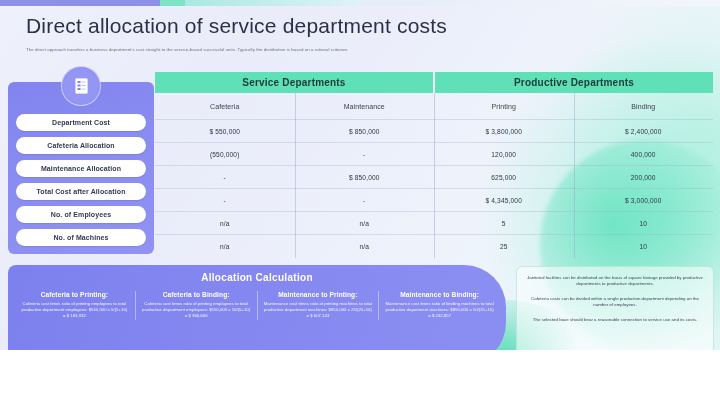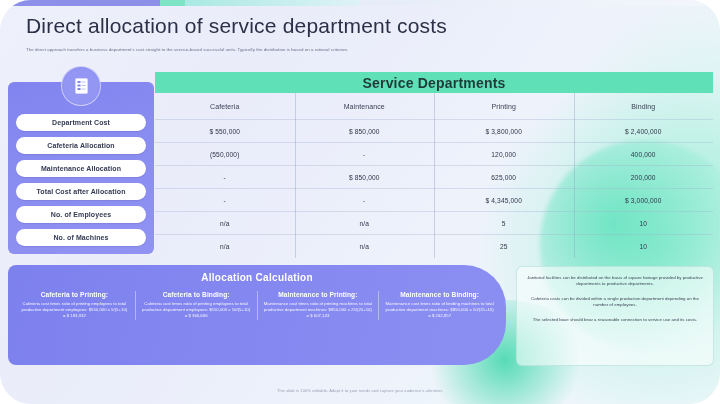--- a/index.html
+++ b/index.html
@@ -3,27 +3,26 @@
 <meta charset="utf-8">
 <style>
   * { box-sizing: border-box; margin: 0; padding: 0; }
   html, body {
     width: 720px; height: 404px;
     font-family: "Liberation Sans", sans-serif;
     overflow: hidden;
   }
   #slide {
     position: relative;
-    width: 720px; height: 404px;
+    width: 720px; height: 350px;
     background:
       radial-gradient(circle at 92% 62%, rgba(120,235,200,0.55) 0%, rgba(120,235,200,0.0) 26%),
       radial-gradient(circle at 99% 40%, rgba(150,240,210,0.35) 0%, rgba(150,240,210,0) 22%),
       linear-gradient(125deg, #eef0fb 0%, #eaecfa 30%, #edf1fb 55%, #eef5fb 75%, #f2f7fc 100%);
     overflow: hidden;
-    border-radius: 31px;
   }
   
   .topbar { position: absolute; top: 0; height: 6px; }
   .topbar.a { left: 0;   width: 160px; background: #8d90e8; }
   .topbar.b { left: 160px; width: 25px; background: #7fe3c6; }
   .topbar.c { left: 185px; width: 175px; background: linear-gradient(90deg,#a9e9e3,#dff2f7); }
   .topbar.d { left: 360px; width: 360px; background: linear-gradient(90deg,#e6ecf8,#f3f7fc); }
 
   
   .blob1 {
@@ -50,21 +49,21 @@
   }
 
   
   #table-wrap {
     position: absolute; left: 155px; top: 72px; width: 558px;
   }
   .grp-row { display: flex; height: 21px; }
   .grp-cell {
     flex: 1 1 0; background: #5fe0b6;
     display: flex; align-items: center; justify-content: center;
-    font-size: 14px; font-weight: bold; color: #1e3b39;
+    font-size: 10px; font-weight: bold; color: #1e3b39;
     letter-spacing: .2px;
   }
   .grp-cell + .grp-cell { border-left: 2px solid #f0f4fb; }
 
   .sub-row { display: flex; height: 26px; }
   .sub-cell {
     flex: 1 1 0; display: flex; align-items: center; justify-content: center;
     font-size: 7px; color: #3b4055; letter-spacing: .1px;
   }
   .tbl-row { display: flex; height: 23px; border-top: 1px solid rgba(160,175,205,.35); }
@@ -154,20 +153,21 @@
   <div class="blob2"></div>
 
   <div id="header">
     <div id="title">Direct allocation of service department costs</div>
     <div id="subtitle">The direct approach transfers a business department's cost straight to the service-based successful units. Typically the distribution is based on a rational criterion.</div>
   </div>
 
   <div id="table-wrap">
     <div class="grp-row">
       <div class="grp-cell">Service Departments</div>
+      <div class="grp-cell">Productive Departments</div>
     </div>
     <div class="sub-row">
       <div class="sub-cell">Cafeteria</div>
       <div class="sub-cell">Maintenance</div>
       <div class="sub-cell">Printing</div>
       <div class="sub-cell">Binding</div>
     </div>
 
     <div class="tbl-row">
       <div class="tbl-cell">$ 550,000</div>

